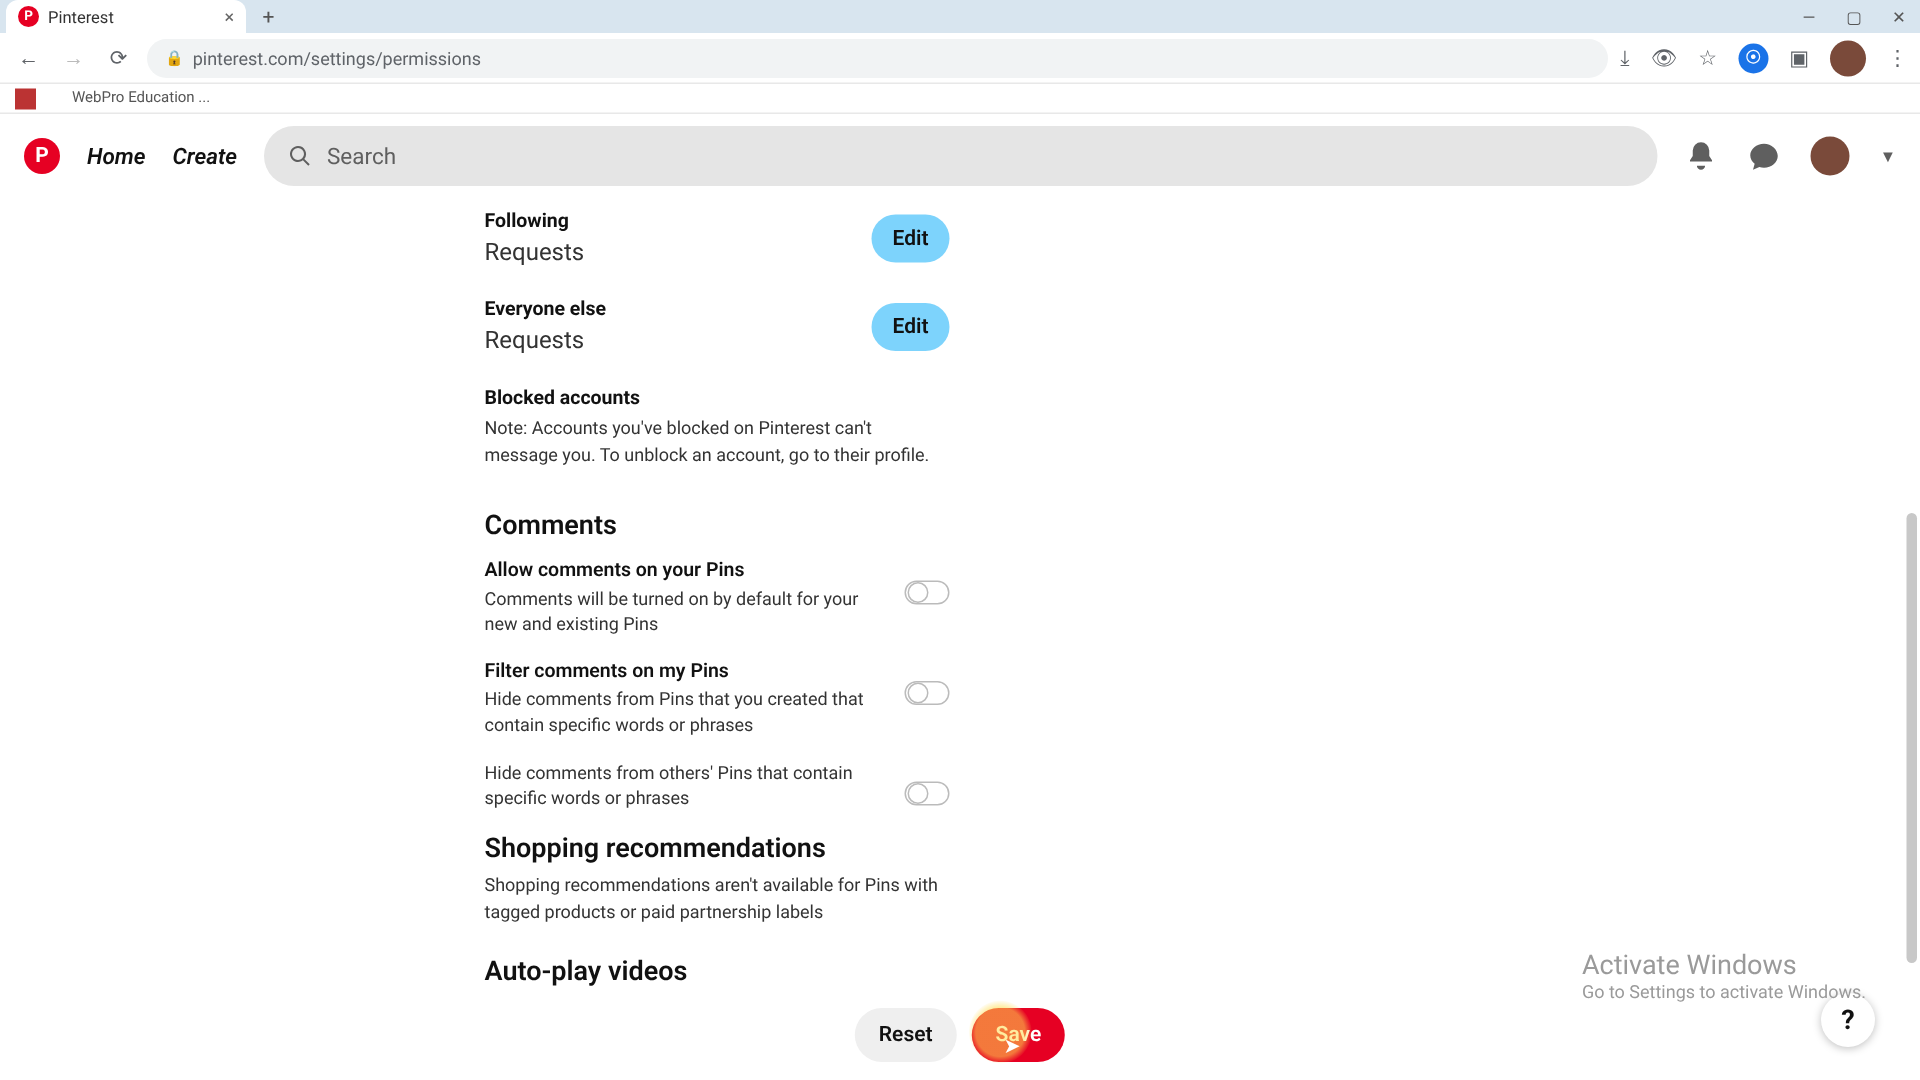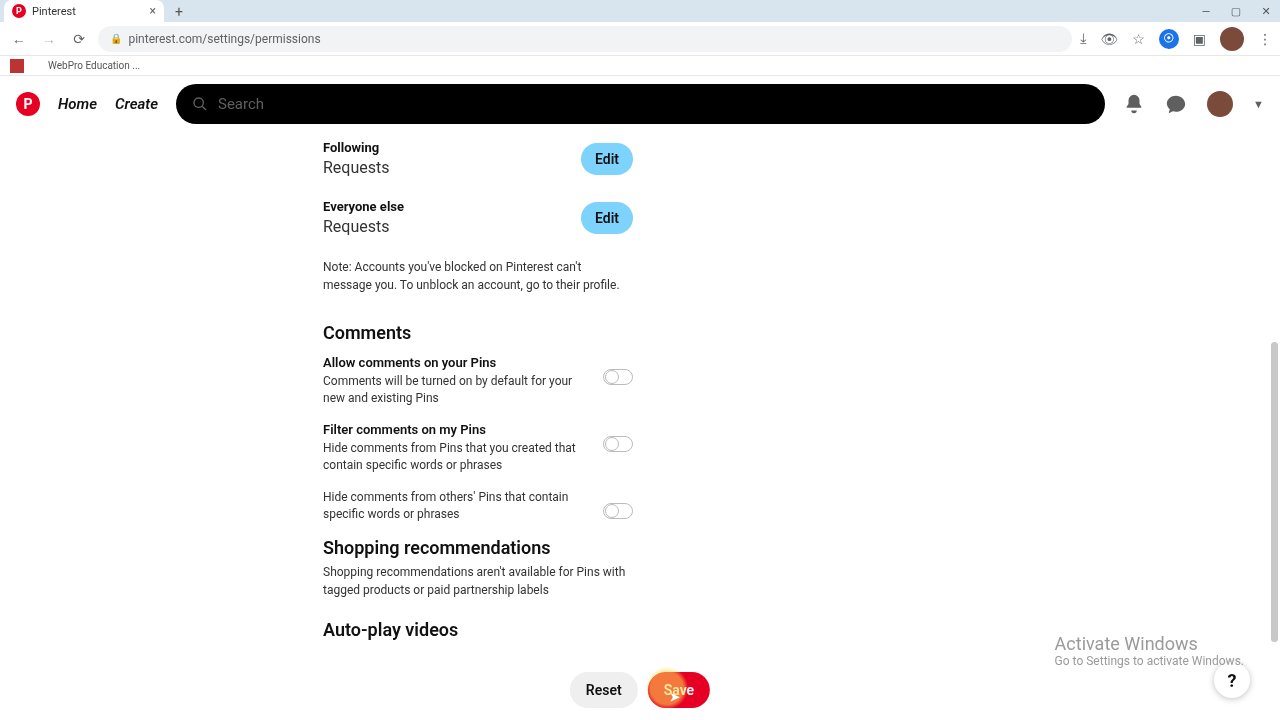--- a/index.html
+++ b/index.html
@@ -25,21 +25,21 @@
 .ext-blue { background: #1a73e8; color: #fff; }
 .avatar-small { width: 24px; height: 24px; border-radius: 50%; background: #7a4a3a; }
 
 .bookmarks { height: 20px; background: #fff; border-bottom: 1px solid #e8e8e8; display: flex; align-items: center; padding: 0 10px; font-size: 10px; color: #555; gap: 24px; }
 .bm-icon { width: 14px; height: 14px; background: #b33; }
 
 
 .p-header { height: 56px; display: flex; align-items: center; padding: 0 16px; gap: 18px; }
 .p-logo { width: 24px; height: 24px; background: #e60023; border-radius: 50%; display: flex; align-items: center; justify-content: center; color: #fff; font-weight: bold; font-size: 14px; }
 .p-nav { font-size: 15px; font-weight: 600; color: #111; font-style: italic; }
-.p-search { flex: 1; height: 40px; background: #000000; border-radius: 20px; display: flex; align-items: center; padding: 0 16px; gap: 10px; color: #5f5f5f; font-size: 15px; }
+.p-search { flex: 1; height: 40px; background: #e5e5e5; border-radius: 20px; display: flex; align-items: center; padding: 0 16px; gap: 10px; color: #5f5f5f; font-size: 15px; }
 .p-search svg { width: 16px; height: 16px; fill: #5f5f5f; }
 .p-icons { display: flex; gap: 20px; align-items: center; color: #5f5f5f; }
 .p-icons .ic { width: 22px; height: 22px; display: flex; align-items: center; justify-content: center; }
 .p-icons svg { width: 22px; height: 22px; fill: #5f5f5f; }
 .p-avatar { width: 26px; height: 26px; border-radius: 50%; background: #7a4a3a; }
 .chev { font-size: 11px; color: #5f5f5f; }
 
 
 .content { position: absolute; top: 132px; left: 0; right: 0; bottom: 0; overflow: hidden; }
 .settings-col { width: 310px; margin-left: 323px; padding-top: 8px; }
@@ -164,20 +164,21 @@
     </div>
 
     <div class="row">
       <div class="row-text">
         <div class="row-title">Everyone else</div>
         <div class="row-sub">Requests</div>
       </div>
       <button class="edit-btn">Edit</button>
     </div>
 
+    <div class="row-title">Blocked accounts</div>
     <div class="block-note">Note: Accounts you've blocked on Pinterest can't message you. To unblock an account, go to their profile.</div>
 
     <div class="section-h">Comments</div>
 
     <div class="setting">
       <div class="setting-text">
         <div class="setting-title">Allow comments on your Pins</div>
         <div class="setting-desc">Comments will be turned on by default for your new and existing Pins</div>
       </div>
       <div class="toggle off"></div>

